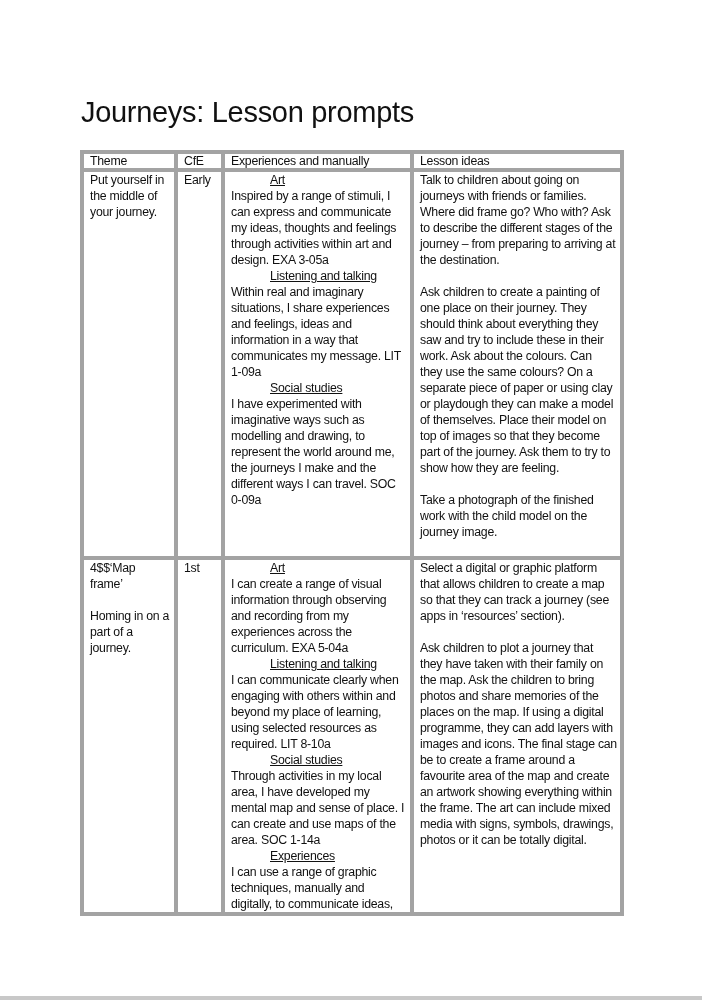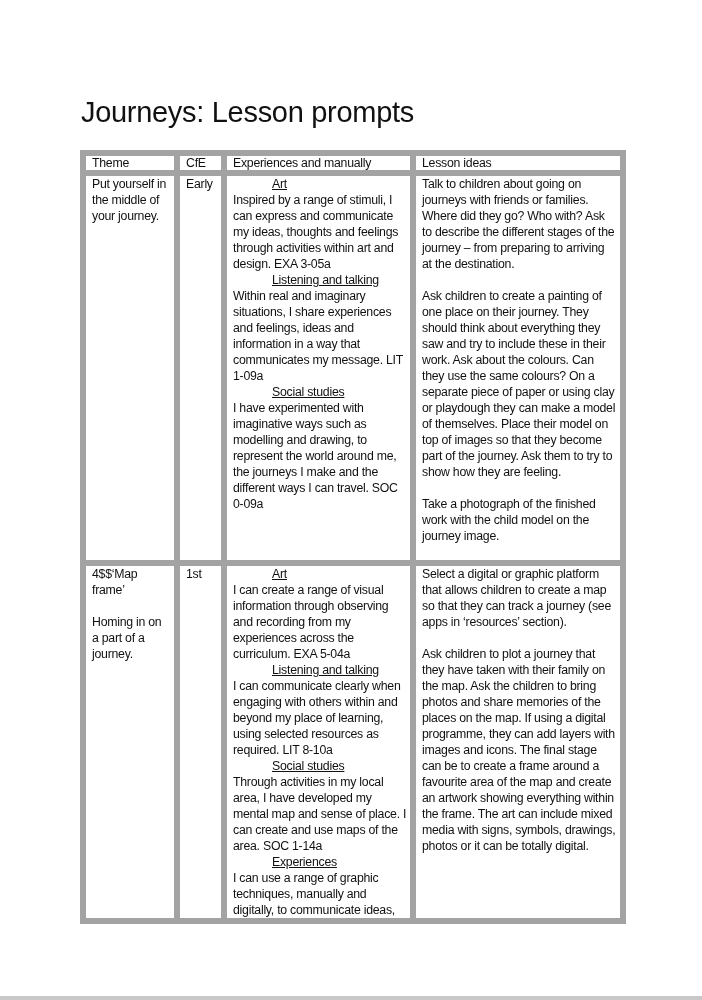--- a/index.html
+++ b/index.html
@@ -15,21 +15,21 @@
   }
   table.lesson {
     position: absolute; left: 80px; top: 150px;
     border-collapse: collapse; table-layout: fixed;
     width: 540px;
     font-size: 12.3px; line-height: 16px;
     font-family: "Liberation Sans", sans-serif;
     letter-spacing: -0.25px;
   }
   table.lesson td, table.lesson th {
-    border: 6px solid #a3a3a3; vertical-align: top; text-align: left;
+    border: 4px solid #a3a3a3; vertical-align: top; text-align: left;
     padding: 0 3px 0 6px; font-weight: normal;
   }
   table.lesson th { height: 13px; line-height: 14px; }
   col.c-theme { width: 94px; }
   col.c-cfe { width: 47px; }
   col.c-exp { width: 189px; }
   col.c-ideas { width: 210px; }
   .row1 td { height: 384px; }
   .row2 td { height: 348px; }
   .subj { text-decoration: underline; display: block; margin-left: 39px; }
@@ -65,21 +65,21 @@
       <td>Early</td>
       <td>
         <span class="subj">Art</span>
         <span class="para">Inspired by a range of stimuli, I can express and communicate my ideas, thoughts and feelings through activities within art and design. EXA 3-05a</span>
         <span class="subj">Listening and talking</span>
         <span class="para">Within real and imaginary situations, I share experiences and feelings, ideas and information in a way that communicates my message. LIT 1-09a</span>
         <span class="subj">Social studies</span>
         <span class="para">I have experimented with imaginative ways such as modelling and drawing, to represent the world around me, the journeys I make and the different ways I can travel. SOC 0-09a</span>
       </td>
       <td>
-        <span class="para">Talk to children about going on journeys with friends or families. Where did they go? Who with?  Ask to describe the different stages of the journey – from preparing to arriving at the destination.</span>
+        <span class="para">Talk to children about going on journeys with friends or families. Where did frame go? Who with?  Ask to describe the different stages of the journey – from preparing to arriving at the destination.</span>
         <span class="gap"></span>
         <span class="para">Ask children to create a painting of one place on their journey.  They should think about everything they saw and try to include these in their work. Ask about the colours. Can they use the same colours?  On a separate piece of paper or using clay or playdough they can make a model of themselves.  Place their model on top of images so that they become part of the journey.  Ask them to try to show how they are feeling.</span>
         <span class="gap"></span>
         <span class="para">Take a photograph of the finished work with the child model on the journey image.</span>
       </td>
     </tr>
     <tr class="row2">
       <td>
         <span class="para">4$$‘Map frame’</span>
         <span class="gap"></span>

